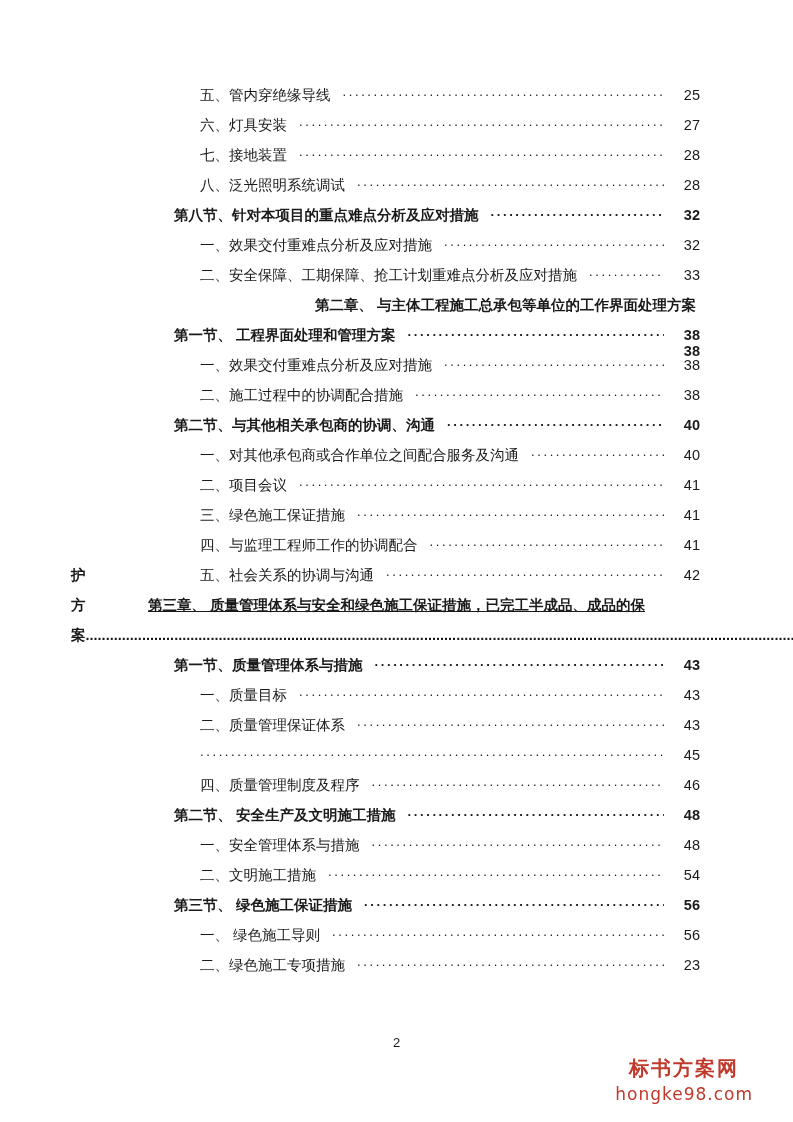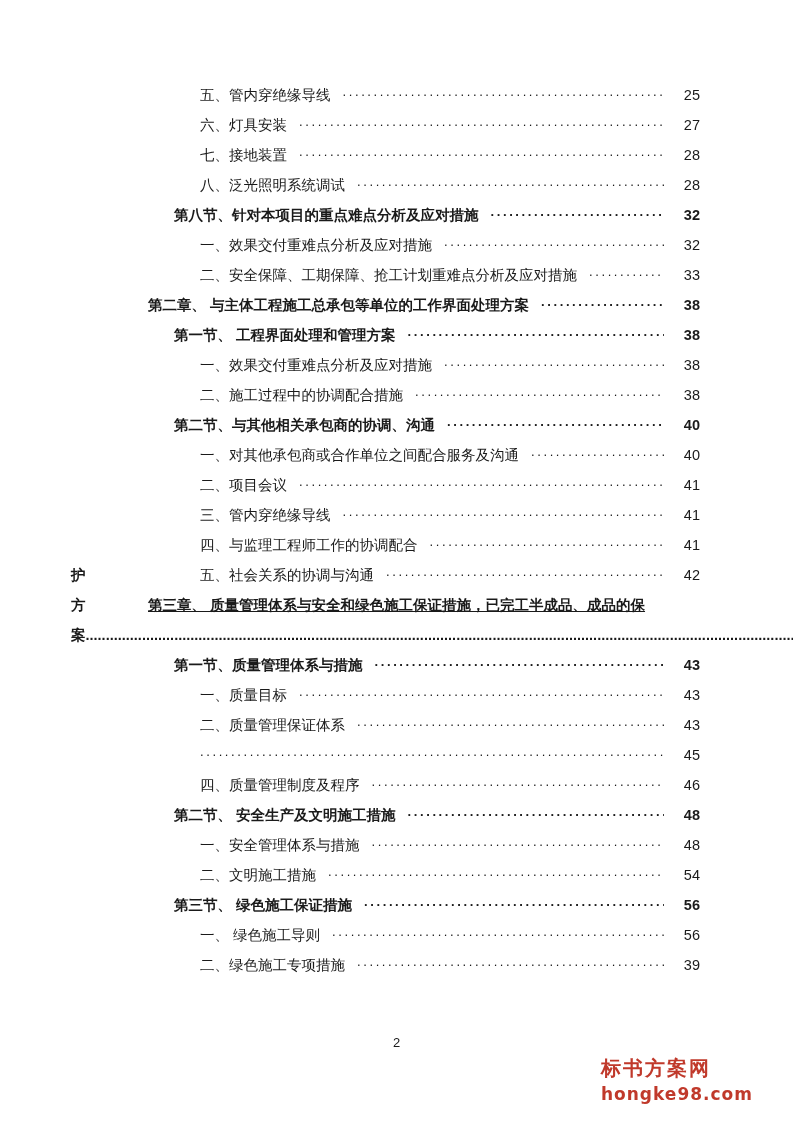--- a/index.html
+++ b/index.html
@@ -47,21 +47,21 @@
     position: relative;
     top: -3px;
   }
   .toc-row .page-num {
     flex: 0 0 auto;
     text-align: right;
     padding-left: 6px;
     min-width: 22px;
   }
   
-  .lvl-1 { padding-left: 148px; padding-right: 93px; }
+  .lvl-1 { padding-left: 148px; padding-right: 93px; flex-direction: column; }
   .lvl-2 { padding-left: 174px; padding-right: 93px; }
   .lvl-3 { padding-left: 200px; padding-right: 93px; }
   .bold { font-weight: bold; }
   .wrap-row {
     display: block;
     font-size: 14.5px;
     line-height: 30px;
     color: #1a1a1a;
     font-weight: bold;
   }
@@ -84,36 +84,36 @@
     left: 0;
     width: 793px;
     text-align: center;
     font-size: 13px;
     color: #1a1a1a;
   }
   .watermark {
     position: absolute;
     right: 40px;
     bottom: 18px;
+    text-align: center;
     color: #c9342f;
     font-family: "DejaVu Sans", sans-serif;
     margin-left: 32px;
   }
   .watermark .wm-cn {
     font-size: 20px;
     letter-spacing: 2px;
     font-weight: bold;
     color: #c0392b;
   }
   .watermark .wm-en {
     font-size: 17px;
     letter-spacing: 1px;
     margin-top: 2px;
     color: #c0392b;
-    font-weight: bold;
   }
 </style>
 </head>
 <body>
 
 <div class="page">
 
   <div class="toc" id="toc">
       <div class="toc-row lvl-3">
         <span class="label">五、管内穿绝缘导线</span>
@@ -179,21 +179,21 @@
         <span class="label">一、对其他承包商或合作单位之间配合服务及沟通</span>
         <span class="dots">........................................................................................................................................................................................................</span>
         <span class="page-num">40</span>
       </div>
       <div class="toc-row lvl-3">
         <span class="label">二、项目会议</span>
         <span class="dots">........................................................................................................................................................................................................</span>
         <span class="page-num">41</span>
       </div>
       <div class="toc-row lvl-3">
-        <span class="label">三、管内穿绝缘导线</span>
+        <span class="label">三、绿色施工保证措施</span>
         <span class="dots">........................................................................................................................................................................................................</span>
         <span class="page-num">41</span>
       </div>
       <div class="toc-row lvl-3">
         <span class="label">四、与监理工程师工作的协调配合</span>
         <span class="dots">........................................................................................................................................................................................................</span>
         <span class="page-num">41</span>
       </div>
       <div class="toc-row lvl-3">
         <span class="label">五、社会关系的协调与沟通</span>
@@ -252,21 +252,21 @@
         <span class="page-num">56</span>
       </div>
       <div class="toc-row lvl-3">
         <span class="label">一、 绿色施工导则</span>
         <span class="dots">........................................................................................................................................................................................................</span>
         <span class="page-num">56</span>
       </div>
       <div class="toc-row lvl-3">
         <span class="label">二、绿色施工专项措施</span>
         <span class="dots">........................................................................................................................................................................................................</span>
-        <span class="page-num">39</span>
+        <span class="page-num">23</span>
       </div>
     </div>
 
   <div class="page-number">2</div>
 
   <div class="watermark">
     <div class="wm-cn">标书方案网</div>
     <div class="wm-en">hongke98.com</div>
   </div>
 

